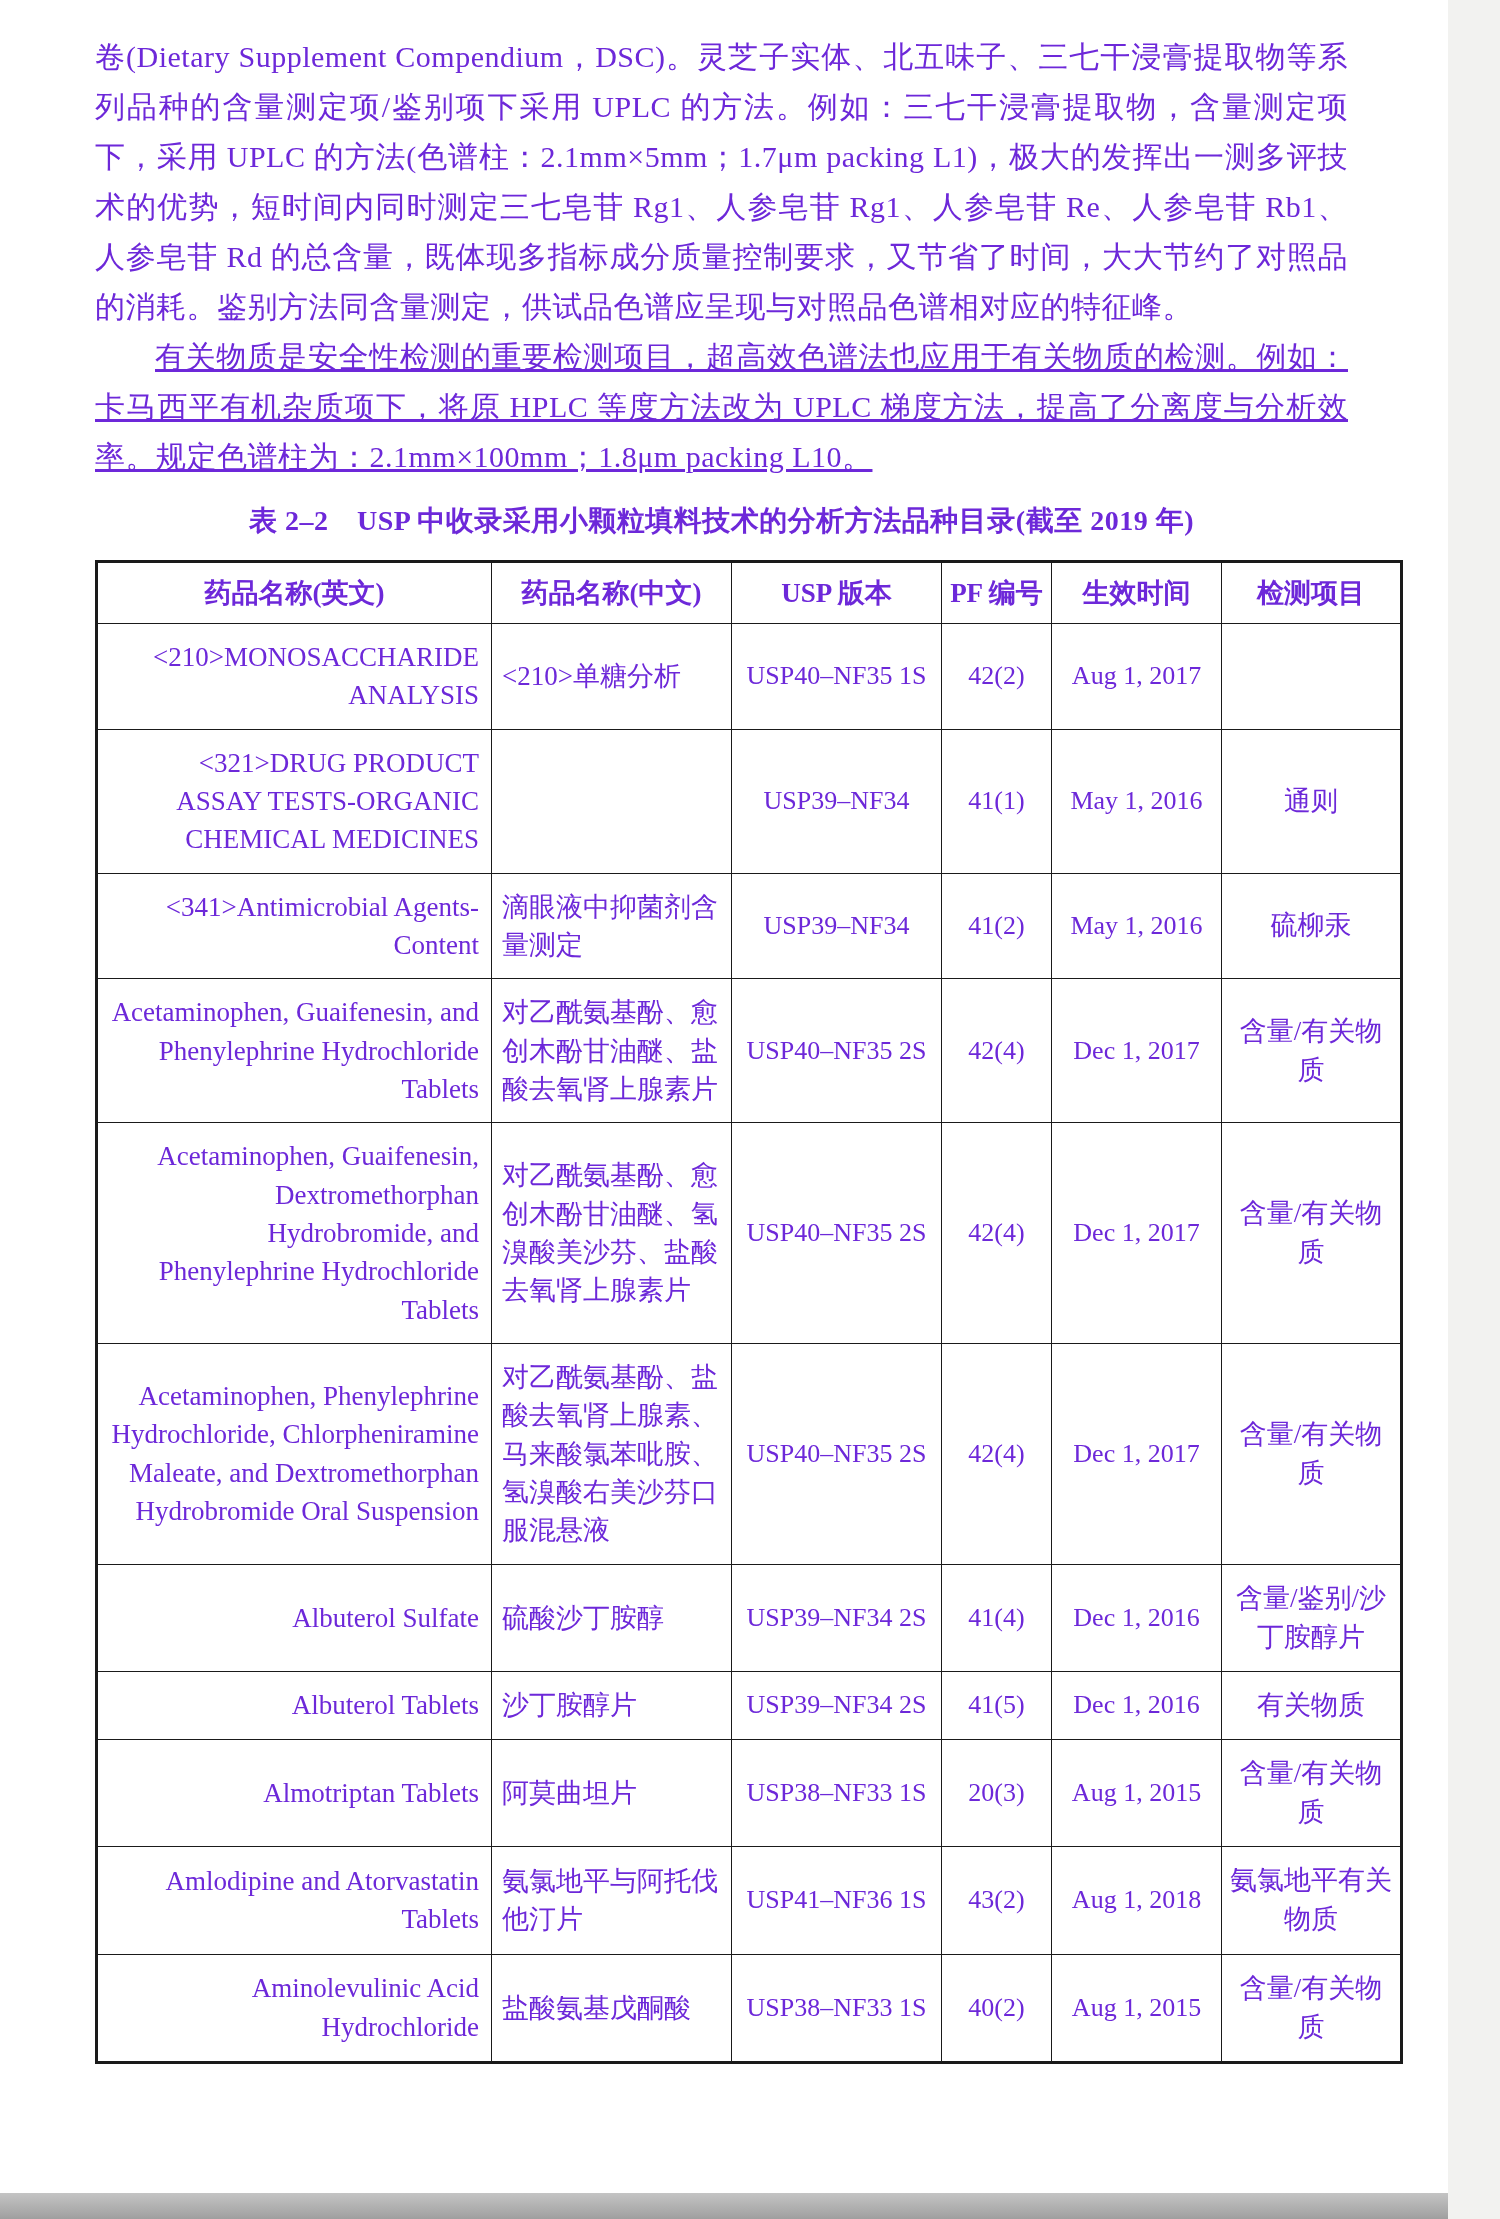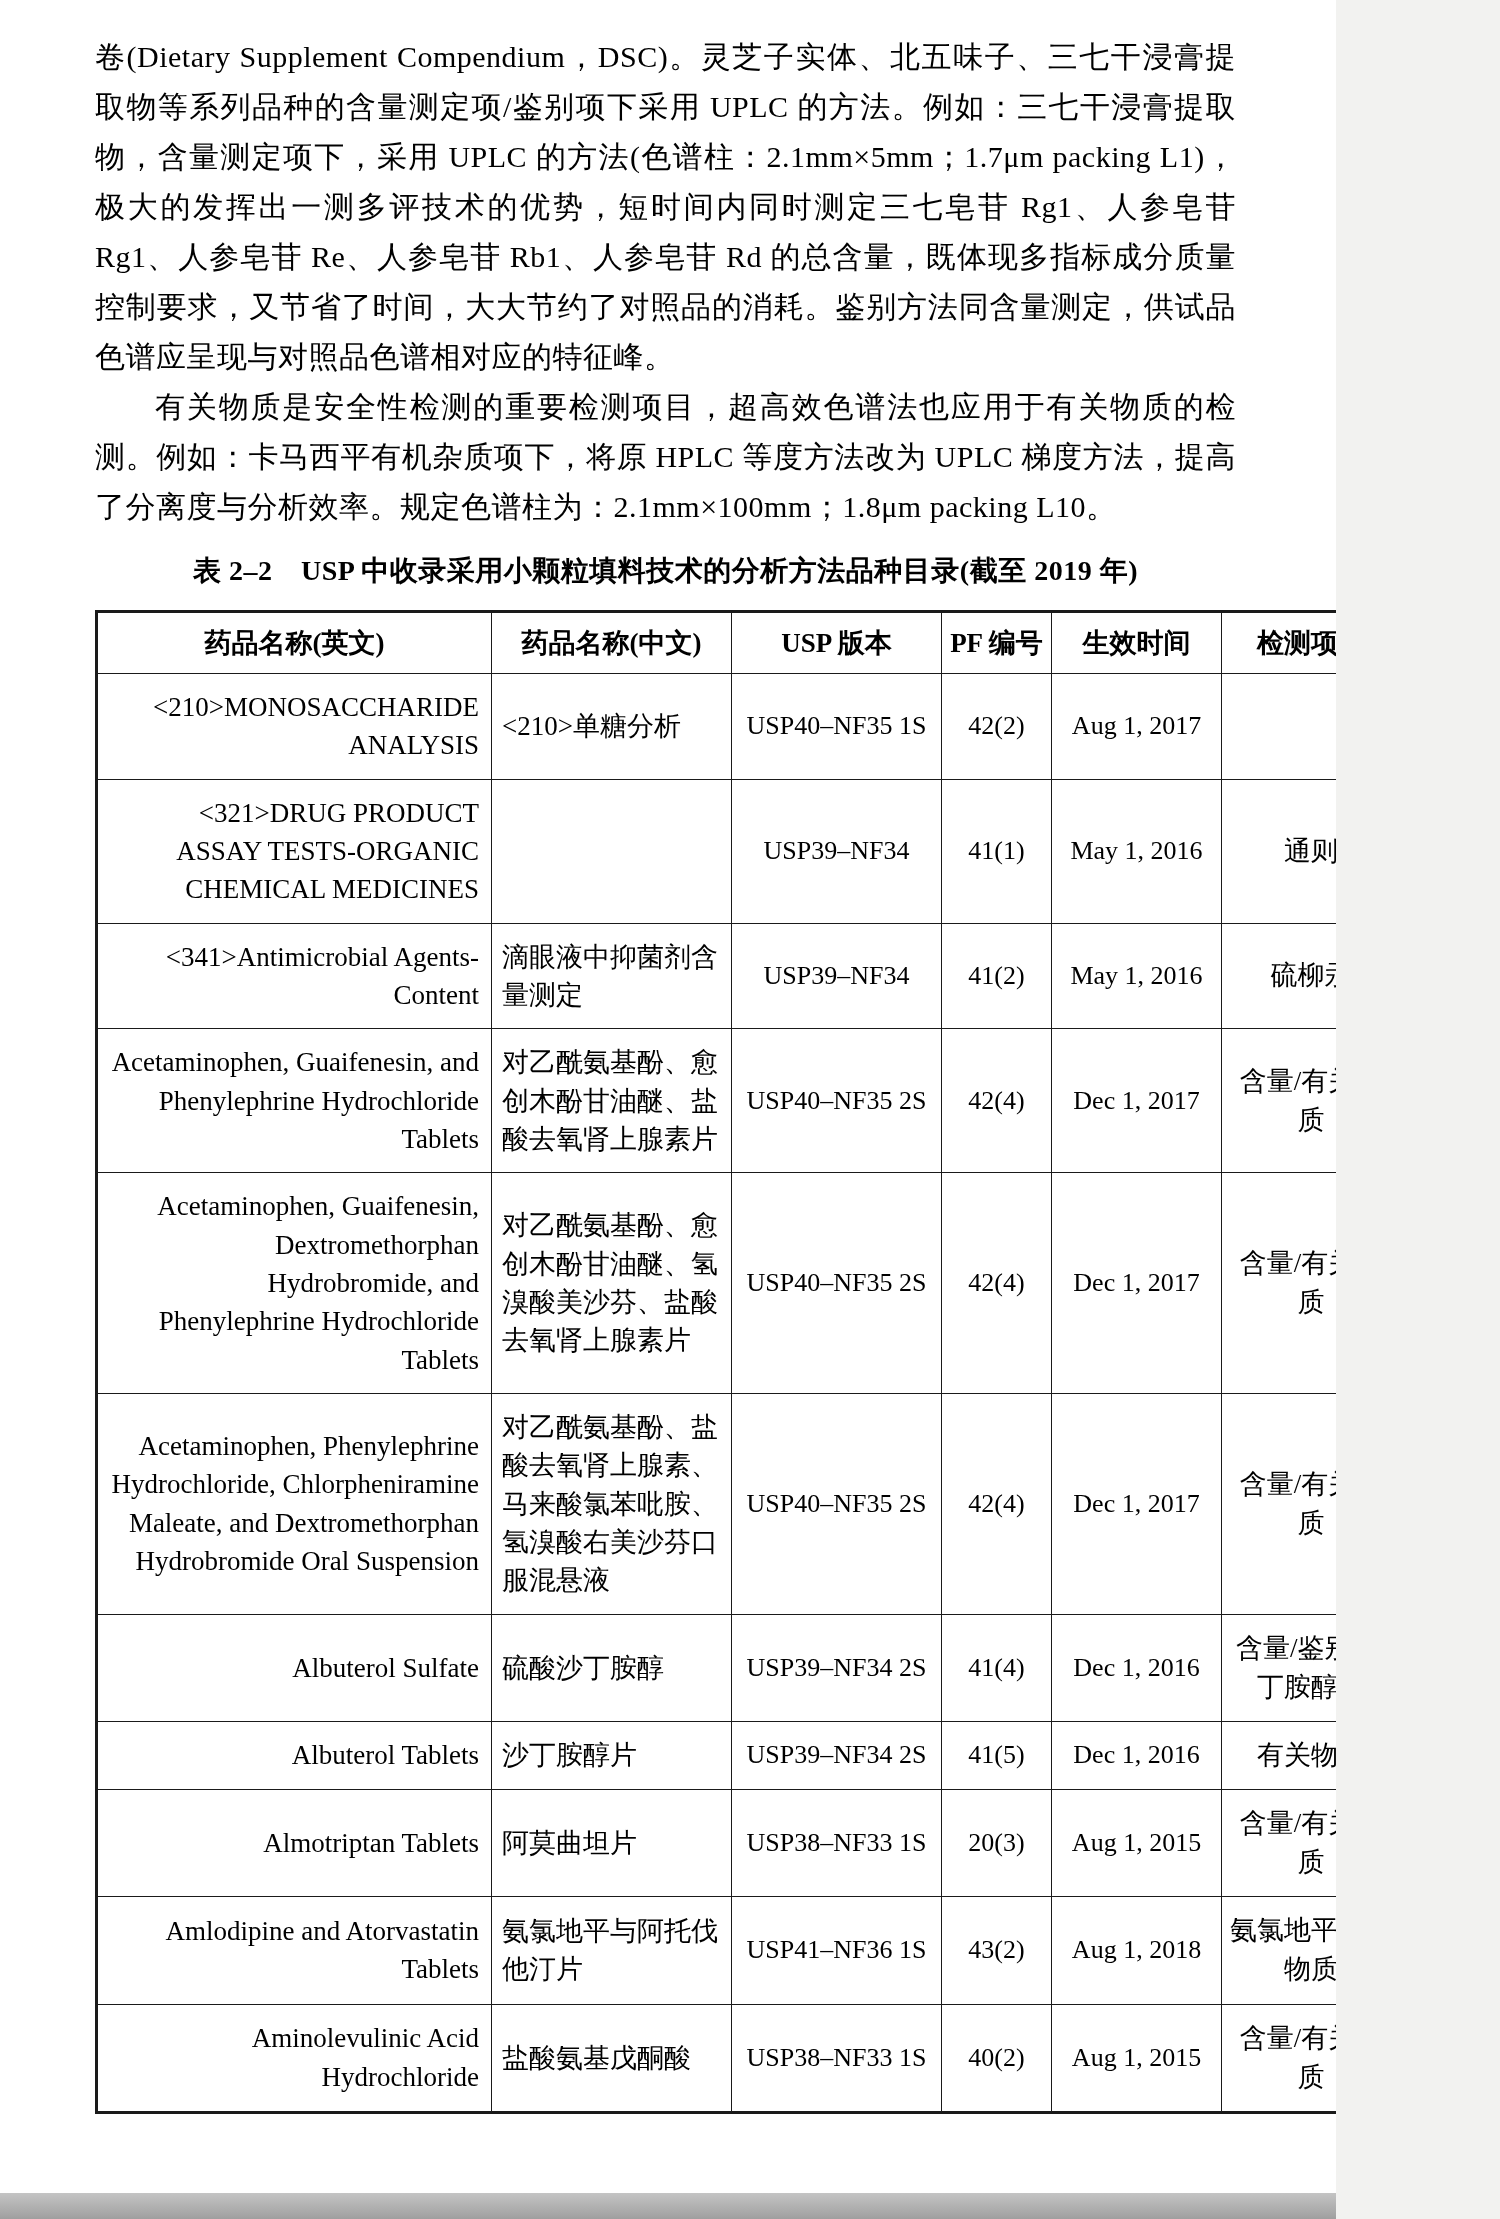--- a/index.html
+++ b/index.html
@@ -3,35 +3,35 @@
 <meta charset="utf-8">
 <style>
   html,body { margin:0; padding:0; }
   body {
     width:1500px; height:2219px;
     background:#f2f2f0;
     font-family:"Liberation Serif","DejaVu Serif",serif;
   }
   .paper {
     position:relative;
-    width:1336px; height:2219px;
+    width:1448px; height:2219px;
     background:#ffffff;
-    color:#000000;
+    color:#6d28d9;
     overflow:hidden;
   }
   .content { padding:32px 100px 0 95px; }
 
   p.body {
     font-size:30px;
     line-height:50px;
     text-align:justify;
     margin:0;
     letter-spacing:0.5px;
   }
-  p.indent { text-indent:2em; }
+  p.indent { text-indent:2em;text-decoration:underline; }
 
   .caption {
     font-weight:bold;
     text-align:center;
     font-size:28px;
     margin:20px 0 20px 0;
     letter-spacing:0.5px;
   }
 
   table.methods {

